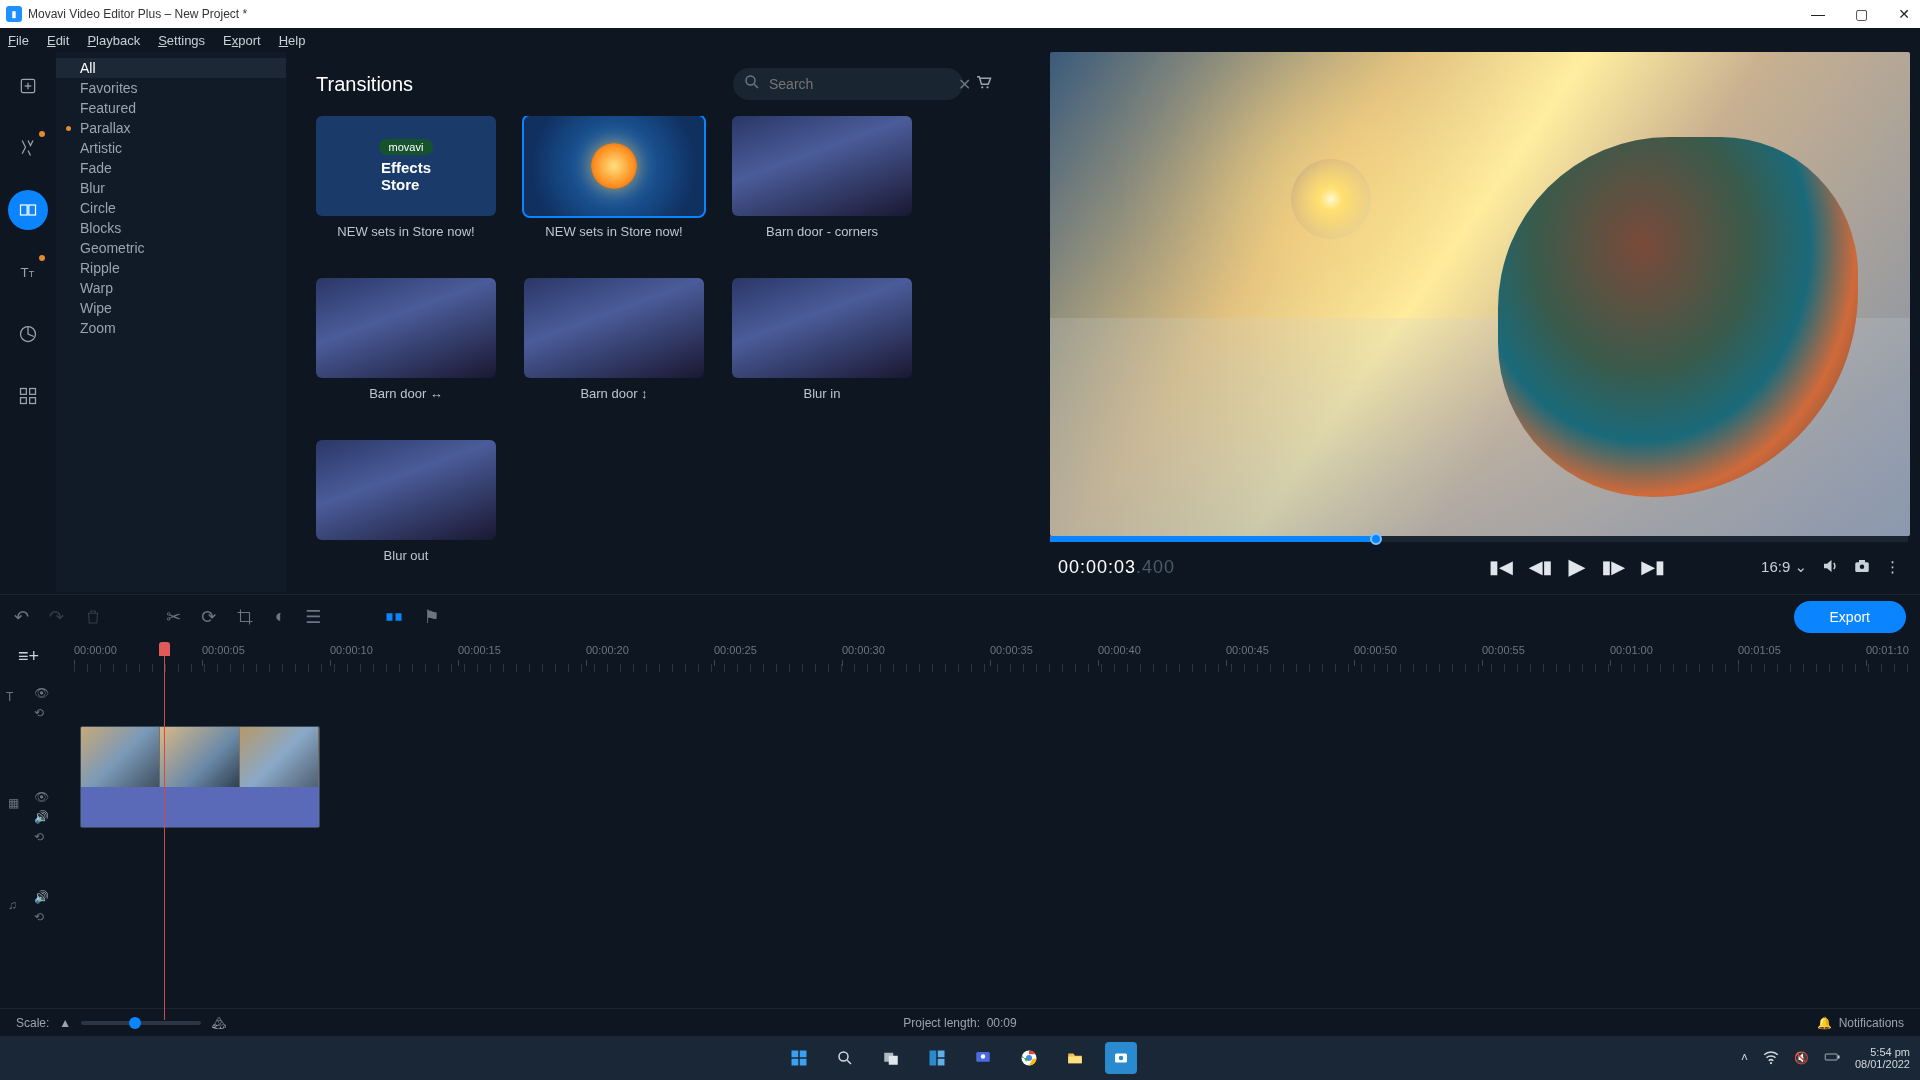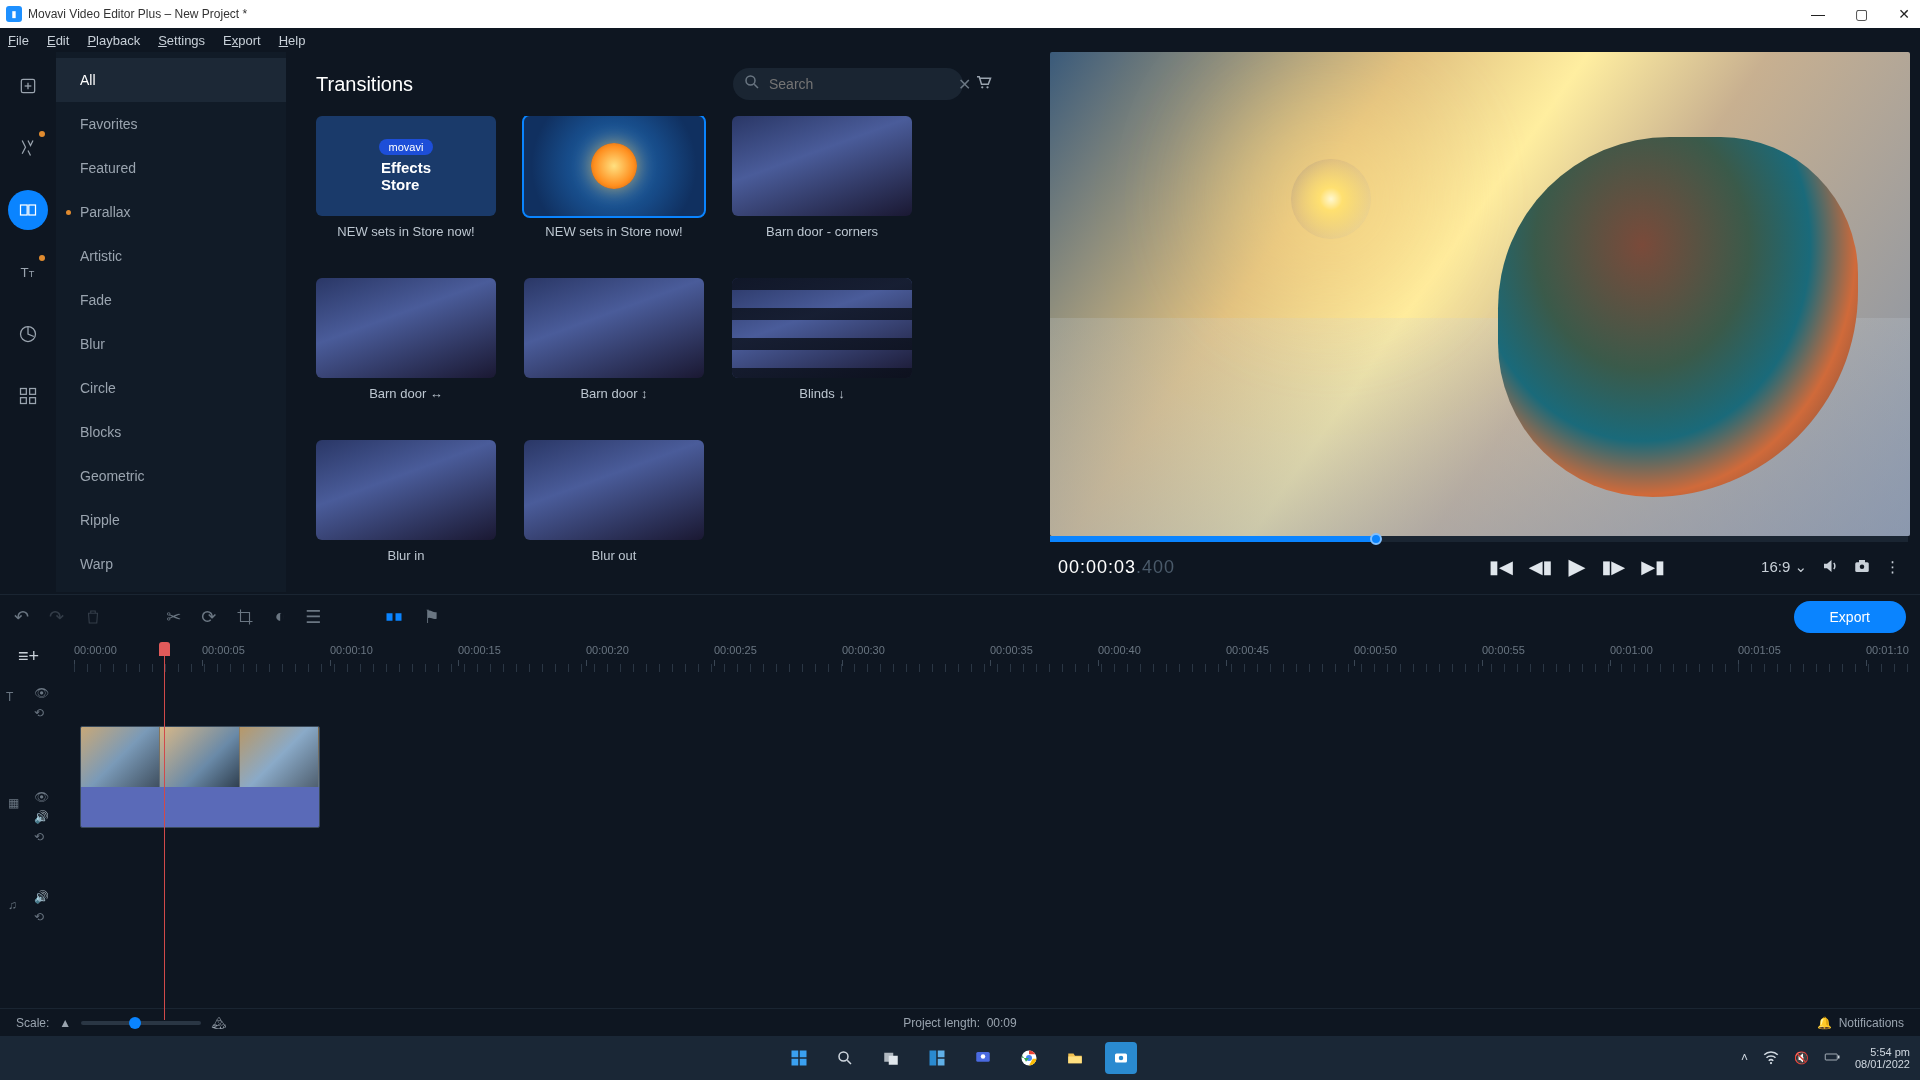--- a/index.html
+++ b/index.html
@@ -19,40 +19,40 @@
 
 .main { position:absolute; top:52px; left:0; right:0; height:540px; display:flex; background:#0e1621; }
 
 .toolcol { width:56px; background:#0e1621; display:flex; flex-direction:column; align-items:center; gap:22px; padding-top:14px; }
 .toolcol .tool { width:40px; height:40px; border-radius:50%; display:flex; align-items:center; justify-content:center; color:#9aa4af; cursor:pointer; position:relative; }
 .toolcol .tool.active { background:#0a84ff; color:#fff; }
 .toolcol .tool .dot { position:absolute; top:3px; right:3px; width:6px; height:6px; border-radius:50%; background:#e08b2f; }
 .toolcol .tool svg { width:20px; height:20px; fill:none; stroke:currentColor; stroke-width:1.5; }
 
 .catcol { width:230px; background:#111b27; padding-top:6px; overflow:hidden; }
-.catcol .cat { height:44px; display:flex; align-items:center; padding-left:24px; font-size:14px; color:#9aa4af; cursor:pointer; position:relative; }
+.catcol .cat { height:20px; display:flex; align-items:center; padding-left:24px; font-size:14px; color:#9aa4af; cursor:pointer; position:relative; }
 .catcol .cat.selected { background:#1c2836; color:#fff; }
 .catcol .cat .bullet { position:absolute; left:10px; width:5px; height:5px; border-radius:50%; background:#e08b2f; }
 
 .browser { flex:1; background:#0e1621; display:flex; flex-direction:column; padding:10px 18px 4px 30px; position:relative; }
 .browser-head { display:flex; align-items:center; height:44px; }
 .browser-head .title { font-size:20px; color:#fff; font-weight:500; }
 .browser-head .search-wrap { margin-left:auto; display:flex; align-items:center; gap:11px; }
 .browser-head .searchbox { width:230px; height:32px; background:#1a2532; border-radius:16px; display:flex; align-items:center; padding:0 10px; gap:8px; }
 .browser-head .searchbox input { flex:1; background:transparent; border:none; color:#c8d0d8; font-size:14px; outline:none; }
 .browser-head .cart { color:#9aa4af; cursor:pointer; font-size:18px; }
 .browser-head .sx { color:#6a7682; }
 
 .grid { margin-top:10px; display:grid; grid-template-columns:repeat(3,180px); column-gap:28px; row-gap:14px; overflow-y:auto; flex:1; padding-right:10px; }
 .grid::-webkit-scrollbar { width:6px; }
 .grid::-webkit-scrollbar-thumb { background:#2a3644; border-radius:3px; }
 .tile { width:180px; }
 .tile .thumb { width:180px; height:100px; border-radius:6px; background:linear-gradient(160deg,#2a3766 0%,#4a5c9a 40%,#1a1832 100%); position:relative; cursor:pointer; overflow:hidden; }
 .tile .thumb.store1 { background:#1a3a6a; display:flex; flex-direction:column; align-items:center; justify-content:center; color:#fff; }
-.tile .thumb.store1 .tag { background:#1d4ed8; padding:2px 10px; border-radius:10px; font-size:11px; margin-bottom:4px; }
+.tile .thumb.store1 .tag { background:#14532d; padding:2px 10px; border-radius:10px; font-size:11px; margin-bottom:4px; }
 .tile .thumb.store1 .bt { font-size:15px; font-weight:600; }
 .tile .thumb.store2 { background:radial-gradient(circle at center,#2070c0 0%,#103060 80%); display:flex; align-items:center; justify-content:center; }
 .tile .thumb.store2 .bulb { width:46px; height:46px; border-radius:50%; background:radial-gradient(circle,#ffe080 0%,#ff9020 60%,#c05000 100%); box-shadow:0 0 20px rgba(255,200,80,0.7); }
 .tile .thumb.selected { outline:2px solid #0a84ff; }
 .tile .label { text-align:center; font-size:13px; color:#bcc6d0; margin-top:8px; line-height:1.3; }
 
 
 .tile .stripes::before { content:""; position:absolute; inset:0; background:repeating-linear-gradient(to bottom,rgba(10,15,25,0.8) 0 12px,transparent 12px 30px); }
 
 
@@ -277,24 +277,20 @@
           <div class="thumb"></div>
           <div class="label">Barn door - corners</div>
         </div>
         <div class="tile">
           <div class="thumb"></div>
           <div class="label">Barn door ↔</div>
         </div>
         <div class="tile">
           <div class="thumb"></div>
           <div class="label">Barn door ↕</div>
-        </div>
-        <div class="tile">
-          <div class="thumb stripes"></div>
-          <div class="label">Blinds ↓</div>
         </div>
         <div class="tile">
           <div class="thumb"></div>
           <div class="label">Blur in</div>
         </div>
         <div class="tile">
           <div class="thumb"></div>
           <div class="label">Blur out</div>
         </div>
       </div>

